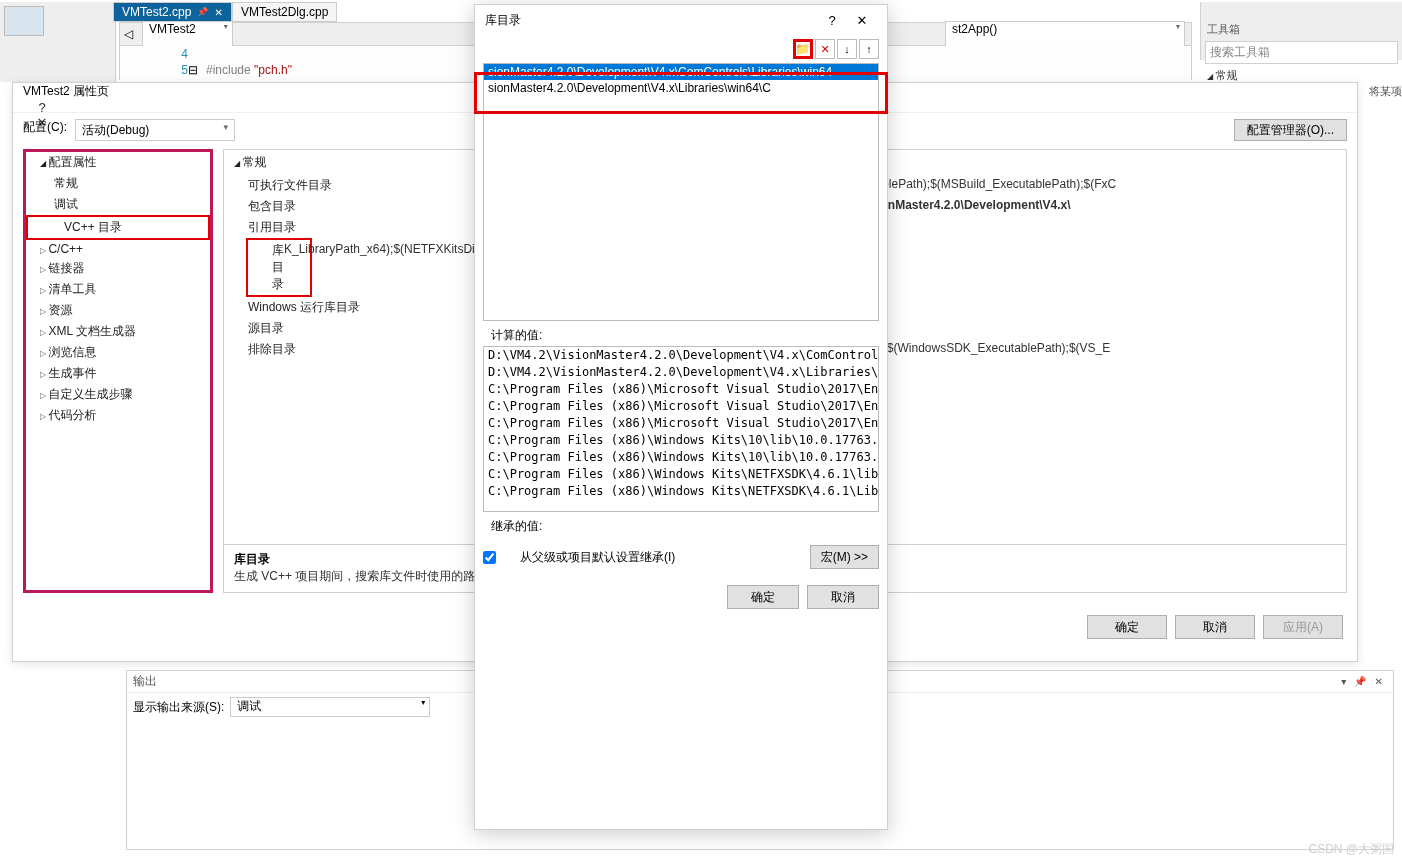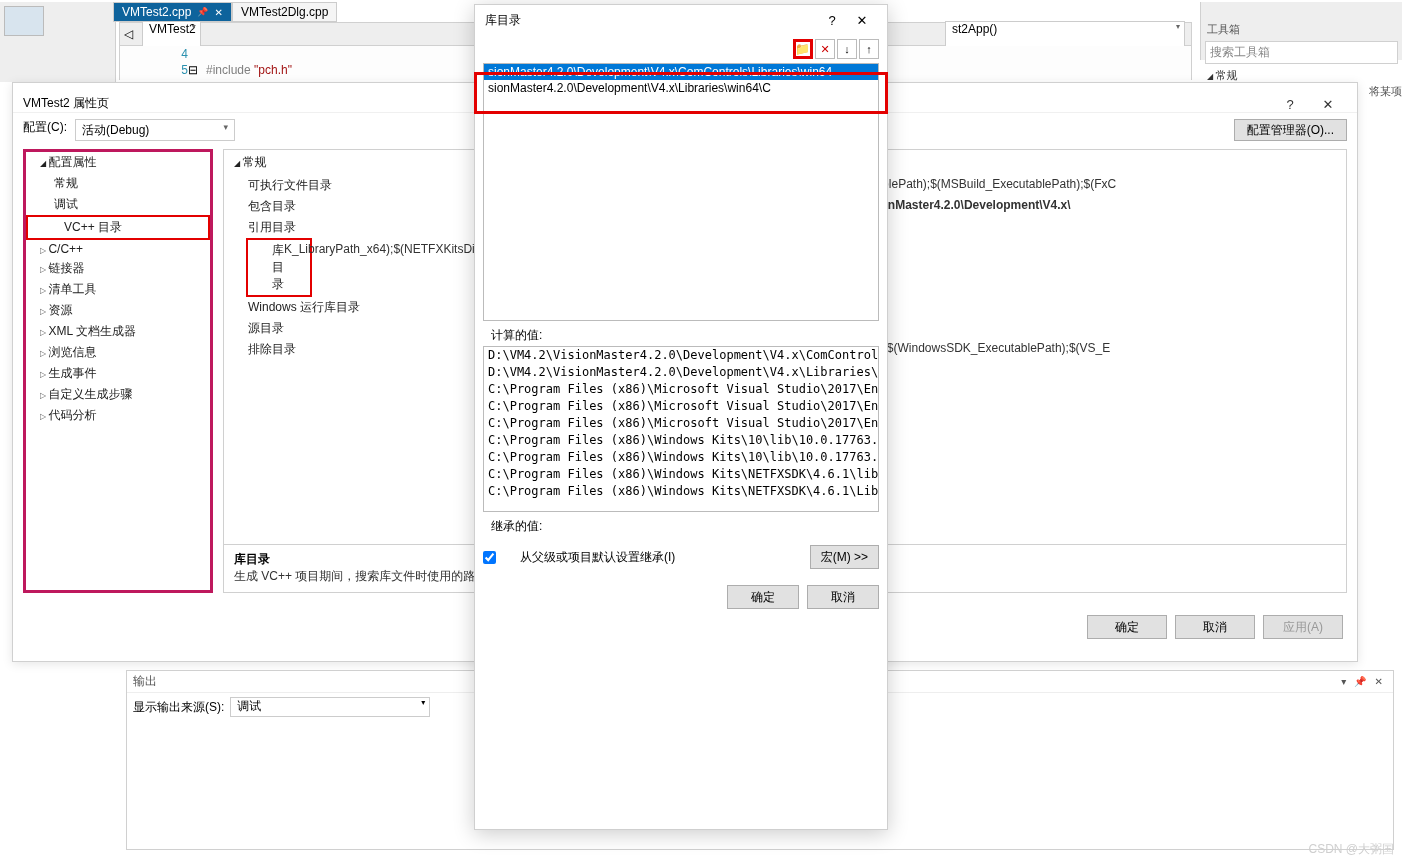--- a/index.html
+++ b/index.html
@@ -5,21 +5,21 @@
 * { box-sizing: border-box; margin: 0; padding: 0; font-family: "Microsoft YaHei", "Segoe UI", sans-serif; font-size: 12px; }
 body { background: #fff; width: 1402px; height: 864px; overflow: hidden; position: relative; }
 .tab-strip { position: absolute; top: 2px; left: 113px; height: 20px; display: flex; }
 .tab { padding: 2px 8px; background: #f5f5f5; border: 1px solid #ccc; display: flex; align-items: center; gap: 6px; font-size: 11px; }
 .tab.active { background: #0e639c; color: #fff; }
 .tab .close { font-size: 10px; }
 .tab .pin { font-size: 9px; }
 
 .editor-toolbar { position: absolute; top: 22px; left: 119px; right: 210px; height: 24px; background: #eee; border: 1px solid #d0d0d0; display: flex; align-items: center; padding-left: 4px; gap: 4px; }
 .editor-toolbar .ico { width: 14px; height: 14px; display: inline-flex; }
-.editor-toolbar .combo { background: #fff; border: 1px solid #ccc; height: 26px; padding: 0 4px 0 6px; font-size: 11px; position: relative; }
+.editor-toolbar .combo { background: #fff; border: 1px solid #ccc; height: 26px; padding: 0 36px 0 6px; font-size: 11px; position: relative; }
 .editor-toolbar .combo.right { margin-left: auto; width: 240px; margin-right: 6px; }
 .editor-toolbar .combo::after { content: "▾"; position: absolute; right: 4px; font-size: 8px; color: #666; }
 
 .code-area { position: absolute; top: 46px; left: 119px; right: 210px; height: 34px; background: #fdfdfd; border-left: 1px solid #d0d0d0; border-right: 1px solid #d0d0d0; padding-left: 50px; font-family: Consolas, monospace; }
 .code-line { display: flex; line-height: 16px; height: 16px; }
 .code-line .ln { width: 18px; text-align: right; color: #2b91af; font-size: 12px; }
 .code-line .gutter { width: 18px; }
 .code-line .txt { color: #808080; font-size: 12px; }
 .code-line .txt .kw { color: #808080; }
 .code-line .txt .str { color: #a31515; }
@@ -28,21 +28,21 @@
 .right-toolbox .header { background: #eee; padding: 2px 6px; font-size: 11px; color: #555; margin-top: 18px; }
 .right-toolbox .search { margin: 2px 4px; border: 1px solid #d0d0d0; background: #fff; padding: 2px 4px; font-size: 11px; color: #888; }
 .right-toolbox .section { padding: 2px 6px; font-size: 11px; color: #333; }
 .right-toolbox .section::before { content: "◢ "; font-size: 8px; }
 
 .left-dock { position: absolute; top: 2px; left: 0; width: 116px; height: 80px; background: #eee; border-right: 1px solid #d0d0d0; }
 .left-dock .thumb { width: 40px; height: 30px; border: 1px solid #bbb; margin: 4px; background: #d8e4ee; }
 
 
 .prop-dialog { position: absolute; top: 82px; left: 12px; right: 44px; height: 580px; background: #fff; border: 1px solid #d0d0d0; box-shadow: 0 2px 10px rgba(0,0,0,.1); }
-.prop-dialog .titlebar { height: 30px; display: flex; align-items: flex-end; padding: 0 10px; border-bottom: 1px solid #f0f0f0; }
+.prop-dialog .titlebar { height: 30px; display: flex; align-items: flex-start; padding: 0 10px; border-bottom: 1px solid #f0f0f0; flex-direction: column; }
 .prop-dialog .titlebar .title { flex: 1; font-size: 12px; }
 .prop-dialog .titlebar .wbtn { width: 38px; text-align: center; font-size: 13px; color: #333; }
 
 .prop-config-row { height: 36px; display: flex; padding: 6px 10px; gap: 8px; }
 .prop-config-row label { font-size: 12px; }
 .prop-config-row .combo { border: 1px solid #ccc; background: #fff; height: 22px; flex: 1; padding: 2px 6px; font-size: 12px; position: relative; }
 .prop-config-row .combo.small { flex: 0 0 160px; }
 .prop-config-row .combo::after { content: "▾"; position: absolute; right: 6px; font-size: 9px; color: #666; }
 .prop-config-row .btn { border: 1px solid #adadad; background: #e1e1e1; height: 22px; padding: 2px 12px; font-size: 12px; }
 

